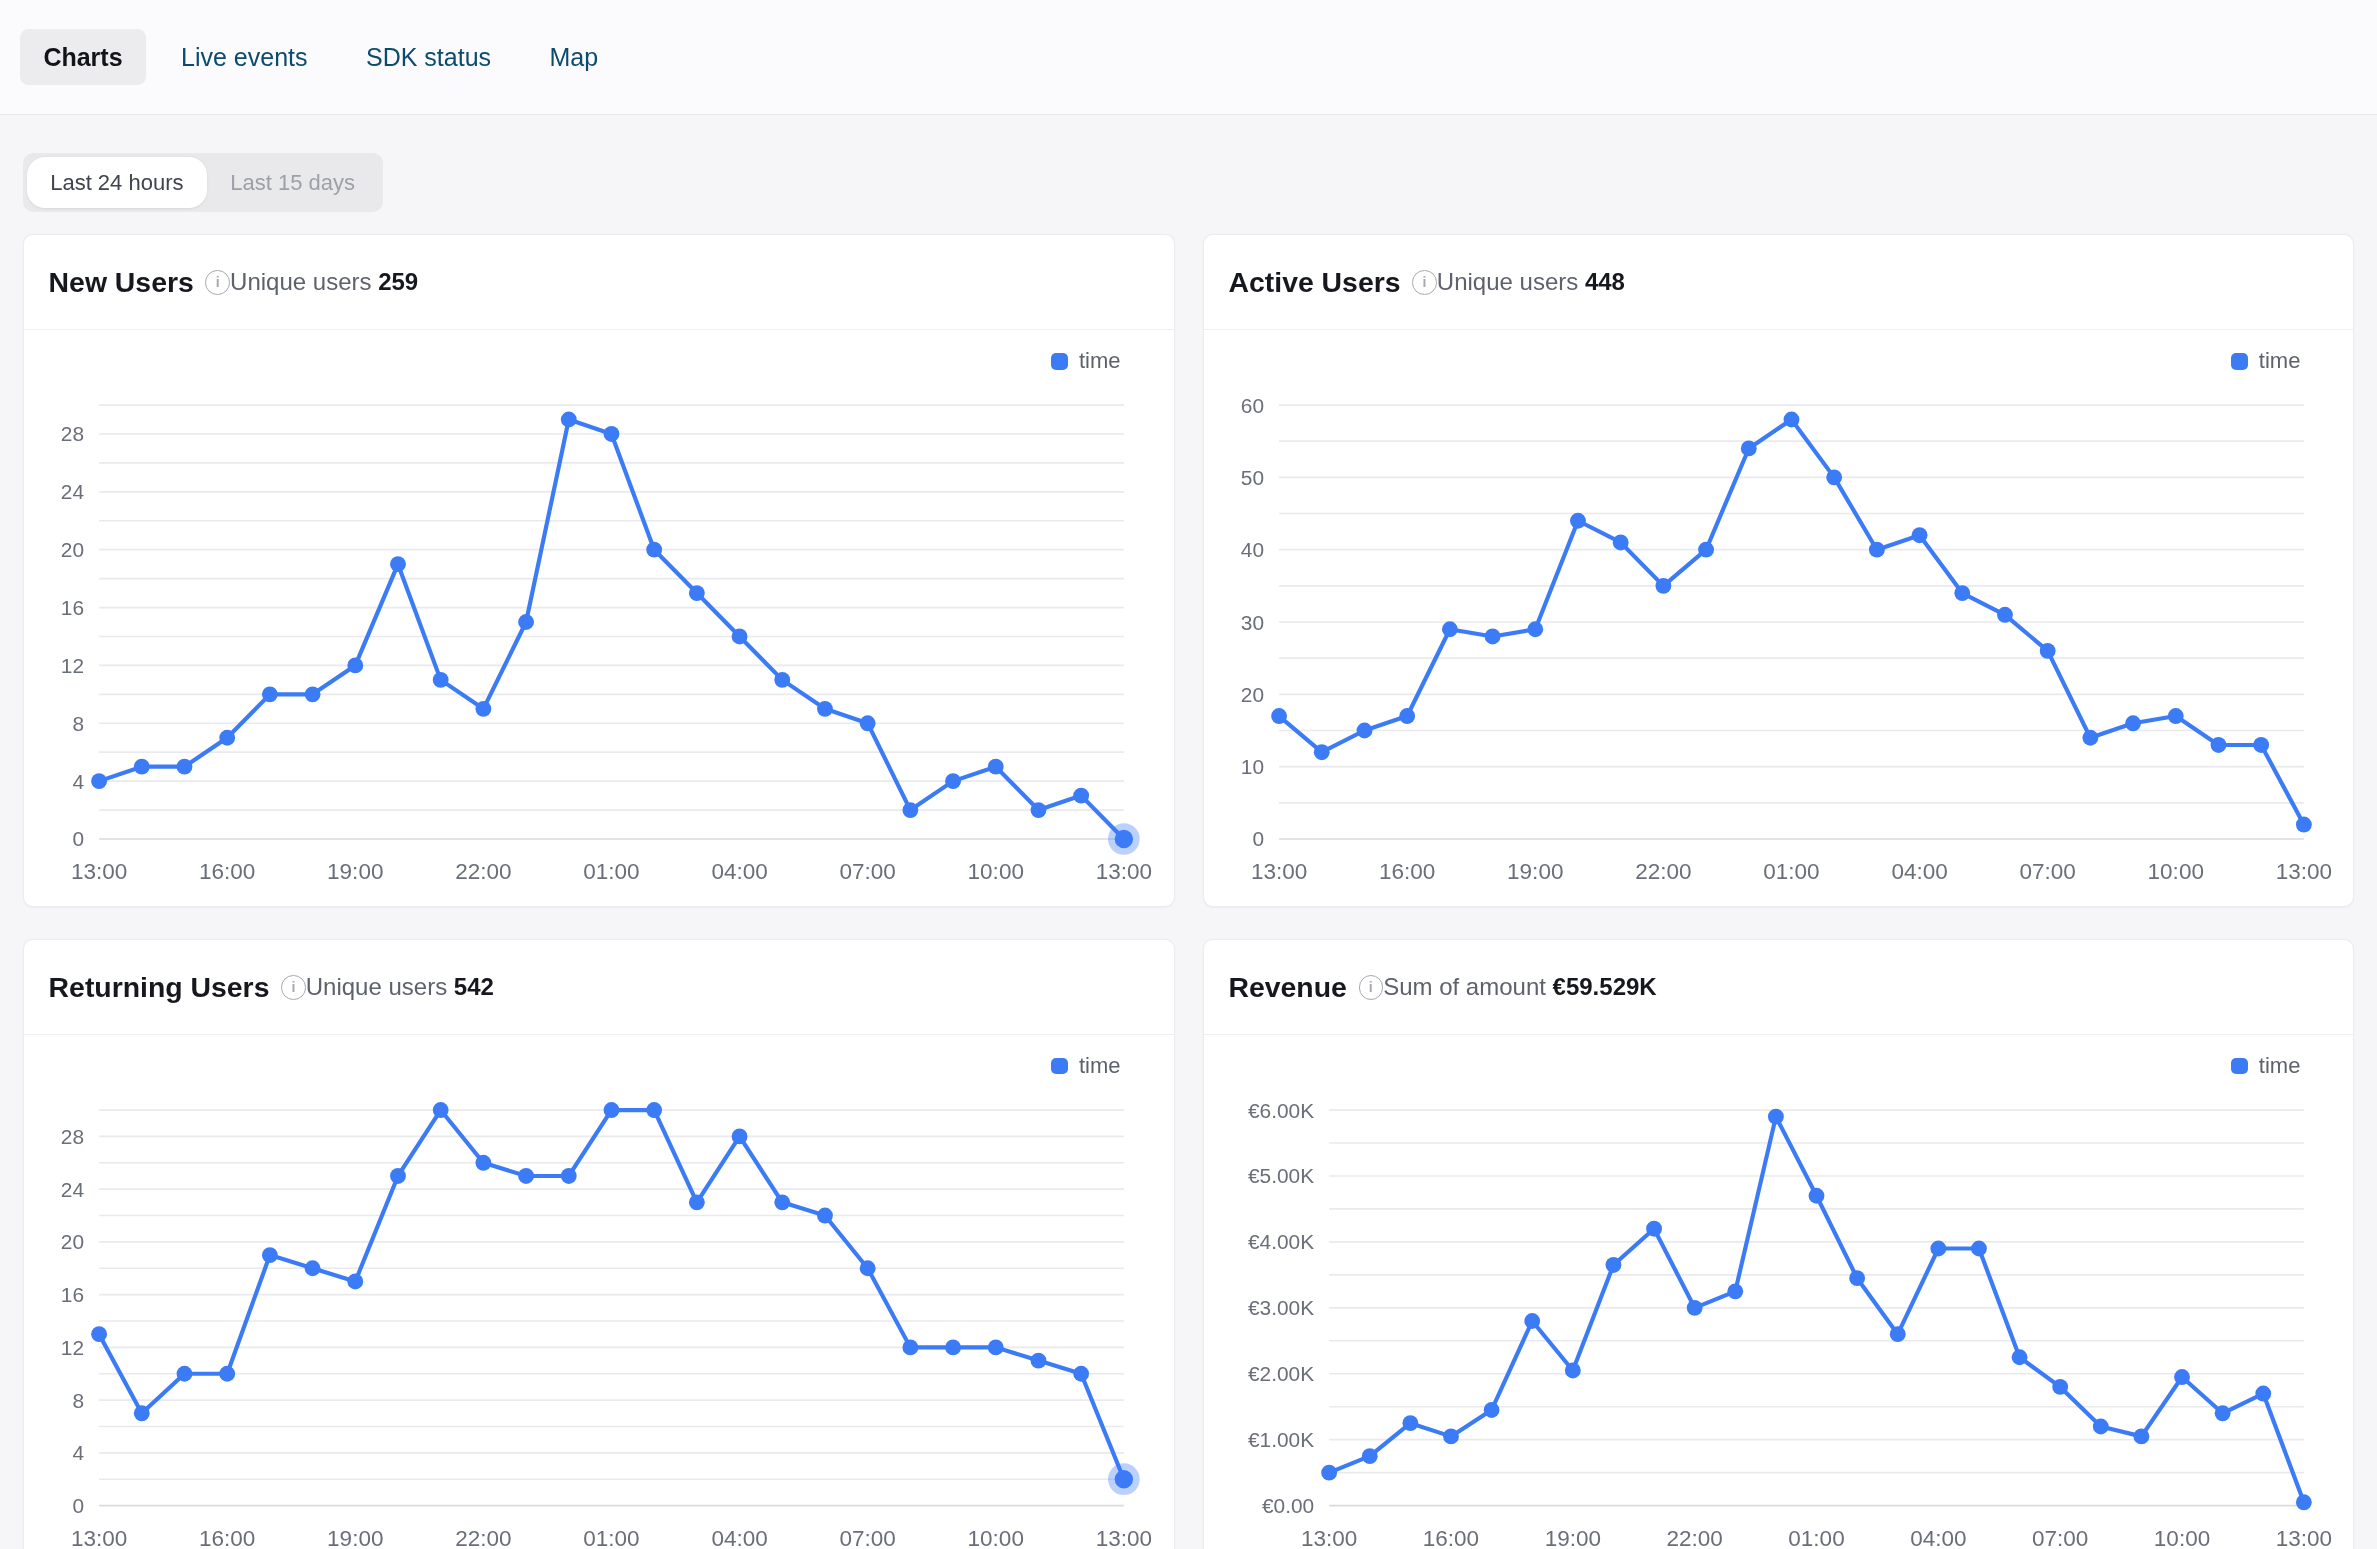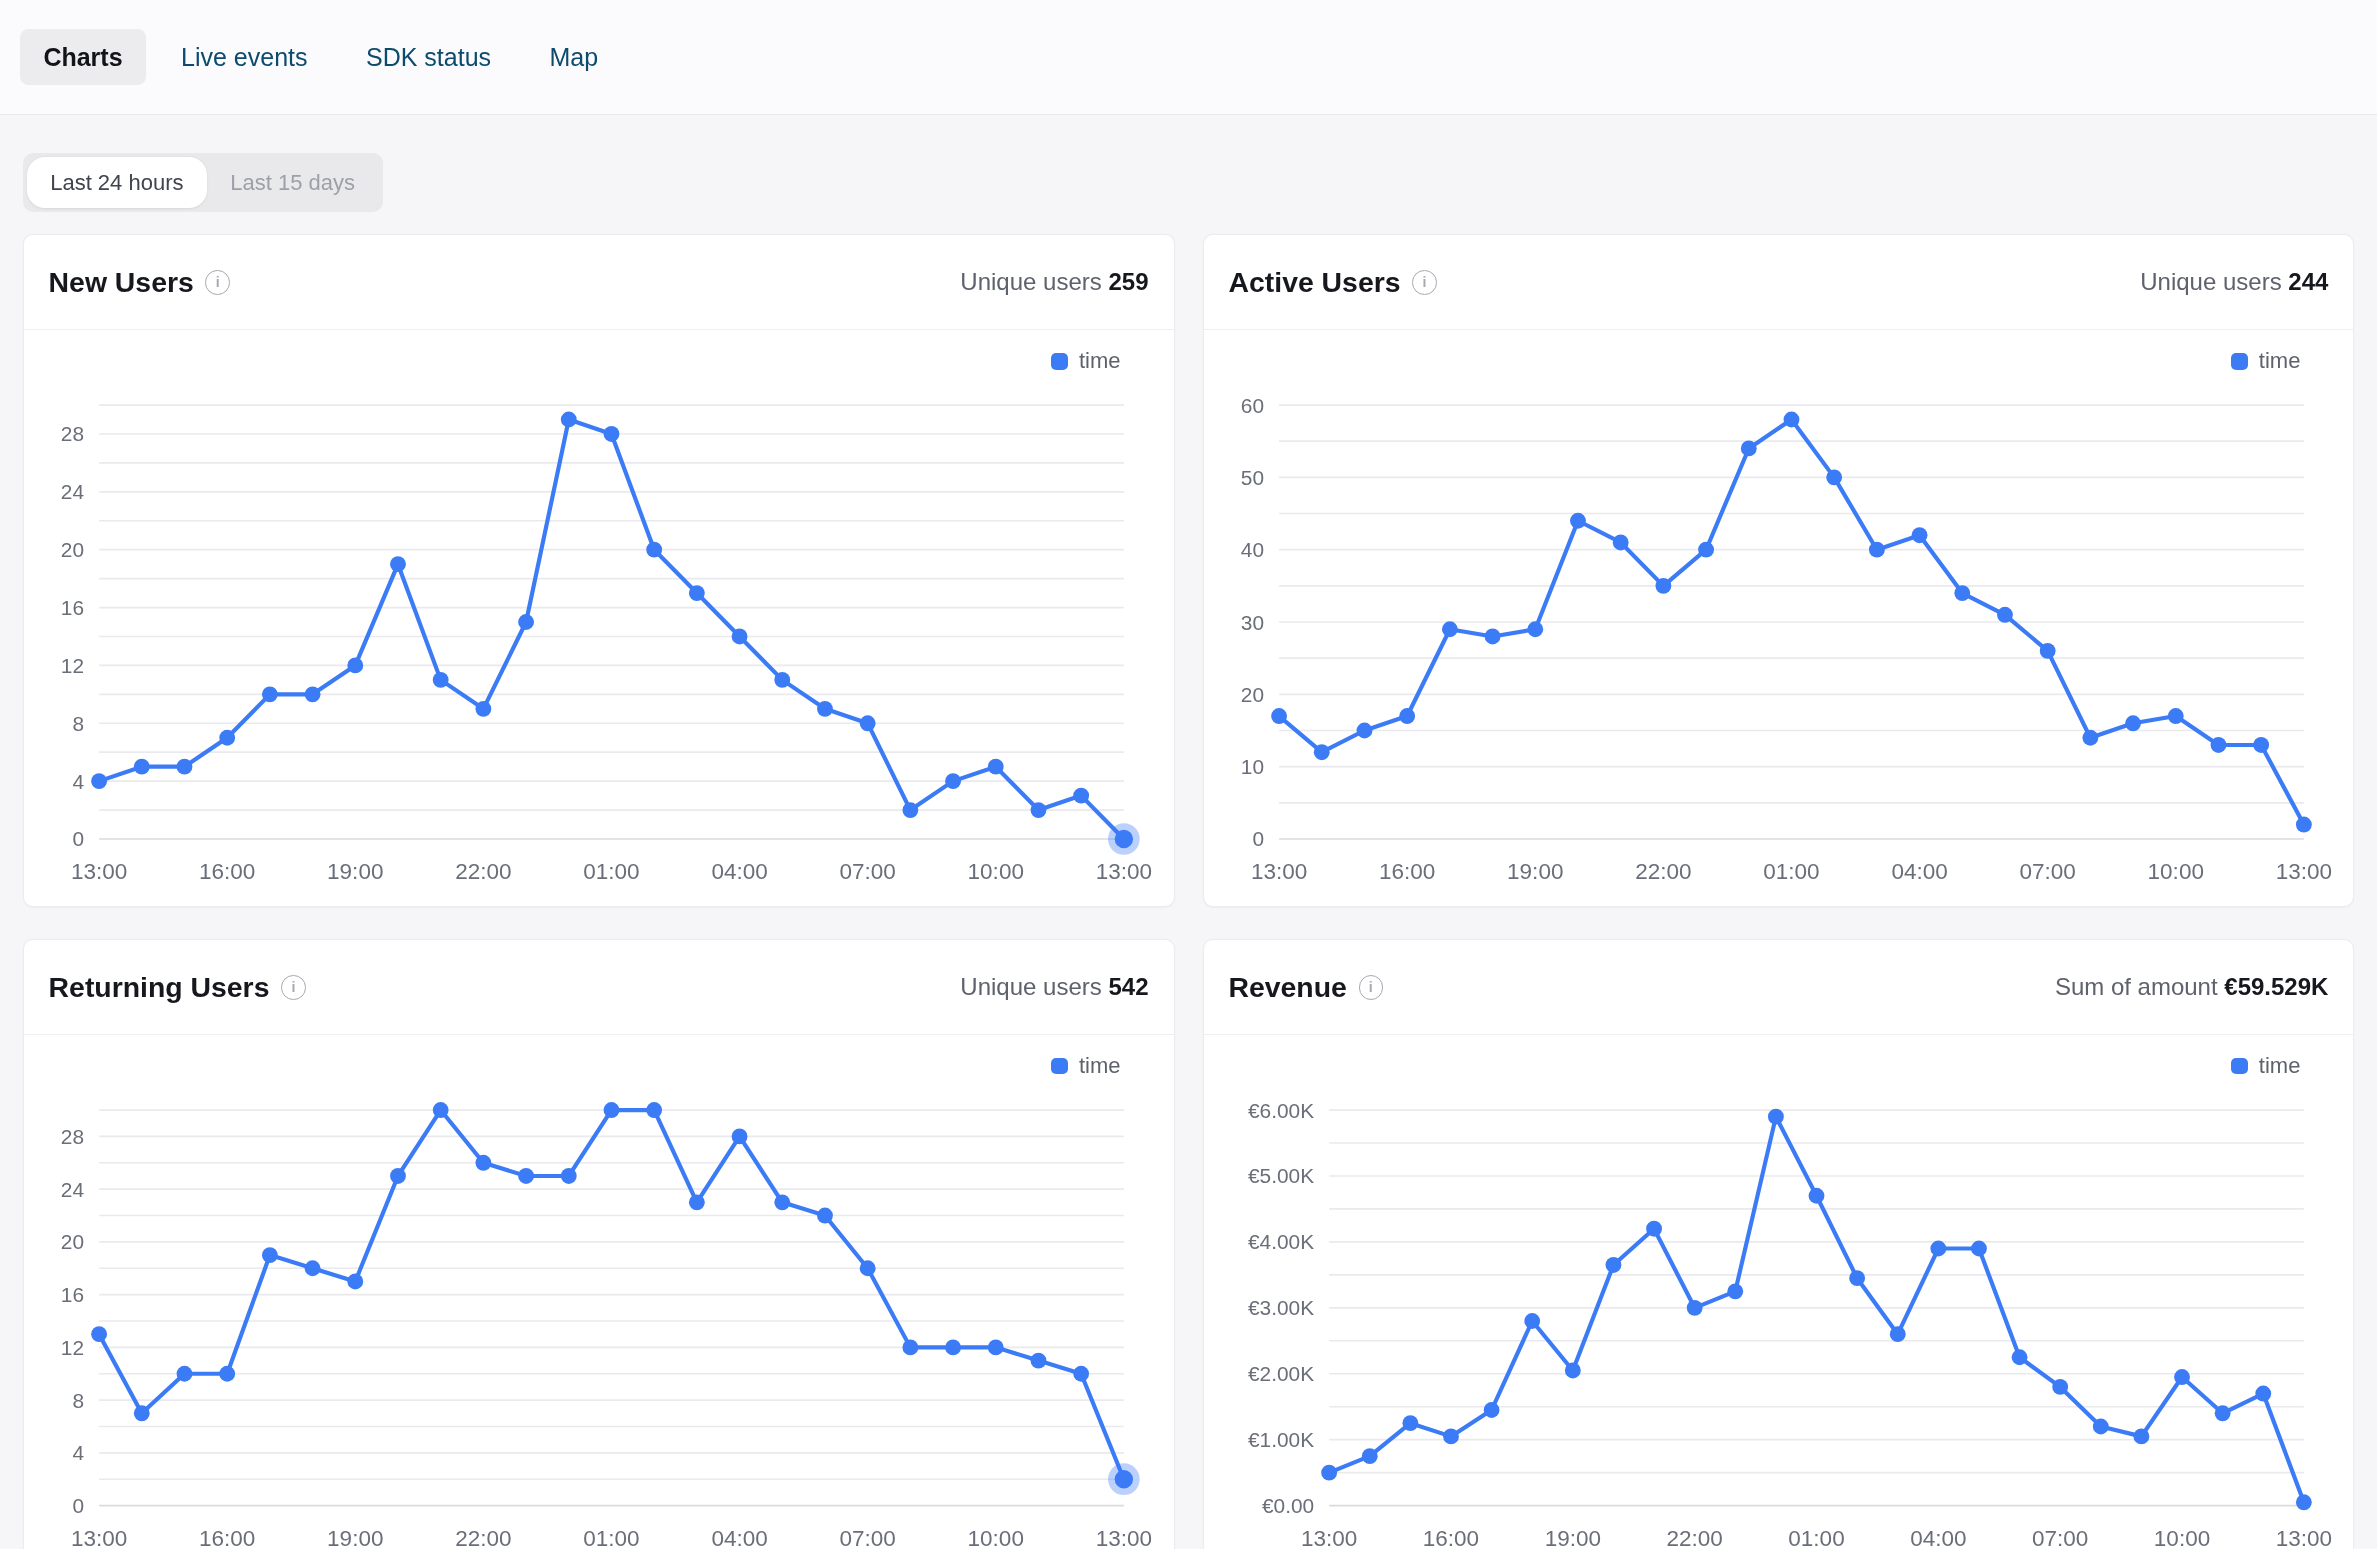--- a/index.html
+++ b/index.html
@@ -9,21 +9,21 @@
     display:flex;align-items:center;padding:12px 20px;gap:11.7px;}
   .tab{font-size:25px;color:#0c4a6e;padding:13.4px 23.4px;border-radius:8.4px;cursor:pointer;}
   .tab.active{background:#ECECEF;color:#121418;font-weight:700;}
   .toolbar{margin:38px 22.6px 22px 22.6px;}
   .seg{display:inline-flex;background:#E9E9EC;border-radius:10px;padding:4.2px;align-items:center;}
   .seg-opt{font-size:22px;color:#9DA0A9;padding:12.5px 23.4px;border-radius:18px;cursor:pointer;white-space:nowrap;text-align:center;}
   .seg-opt.active{background:#FFFFFF;color:#41444D;font-weight:500;box-shadow:0 0.8px 2.5px rgba(0,0,0,0.08);}
   .cards{display:grid;grid-template-columns:1fr 1fr;gap:32px 28px;padding:0 22.6px;}
   .card{background:#FFFFFF;border:0.8px solid #ECECEF;border-radius:10px;
     box-shadow:0 0.8px 1.7px rgba(20,20,30,0.04);overflow:hidden;}
-  .card-header{height:94px;display:flex;align-items:center;justify-content:space-between;
+  .card-header{height:94px;display:flex;align-items:center;justify-content:flex-start;
     padding:0 25px;border-bottom:1.7px solid #EFEFF2;}
   .title-wrap{display:flex;align-items:center;gap:11.7px;}
   .card-title{font-size:28.4px;font-weight:700;color:#16181D;}
   .info-icon{width:22.6px;height:22.6px;border:1.7px solid #A6A9B1;border-radius:50%;
     display:grid;place-items:center;font-size:14.2px;color:#A6A9B1;font-weight:700;cursor:pointer;}
   .summary{font-size:24px;color:#5E626C;}
   .summary b{color:#16181D;margin-left:6.7px;font-weight:700;}
   .chart-block{padding:6.7px 20px 0 20px;}
   .legend{display:flex;justify-content:flex-end;align-items:center;gap:11px;margin:10px 33px 0 0;height:28.4px;}
   .legend-swatch{width:16.7px;height:16.7px;border-radius:5px;background:#3C7BF6;}
@@ -131,21 +131,21 @@
     </div>
   </section>
 
   <section class="card">
     <div class="card-header">
       <div class="title-wrap">
         <span class="card-title">Active Users</span>
         <span class="info-icon">i</span>
       </div>
       <div class="summary">
-        <span>Unique users</span><b>244</b>
+        <span>Unique users</span><b>448</b>
       </div>
     </div>
     <div class="chart-block">
       <div class="legend">
         <span class="legend-swatch" style="background: rgb(60, 123, 246);"></span>
         <span class="legend-label">time</span>
       </div>
       <svg viewBox="0 0 1330 636">
           <line x1="66" y1="556" x2="1294" y2="556" stroke="#DBDBDF" stroke-width="2"></line>
           <line x1="66" y1="512.6666666666666" x2="1294" y2="512.6666666666666" stroke="#EAEAEE" stroke-width="2"></line>

